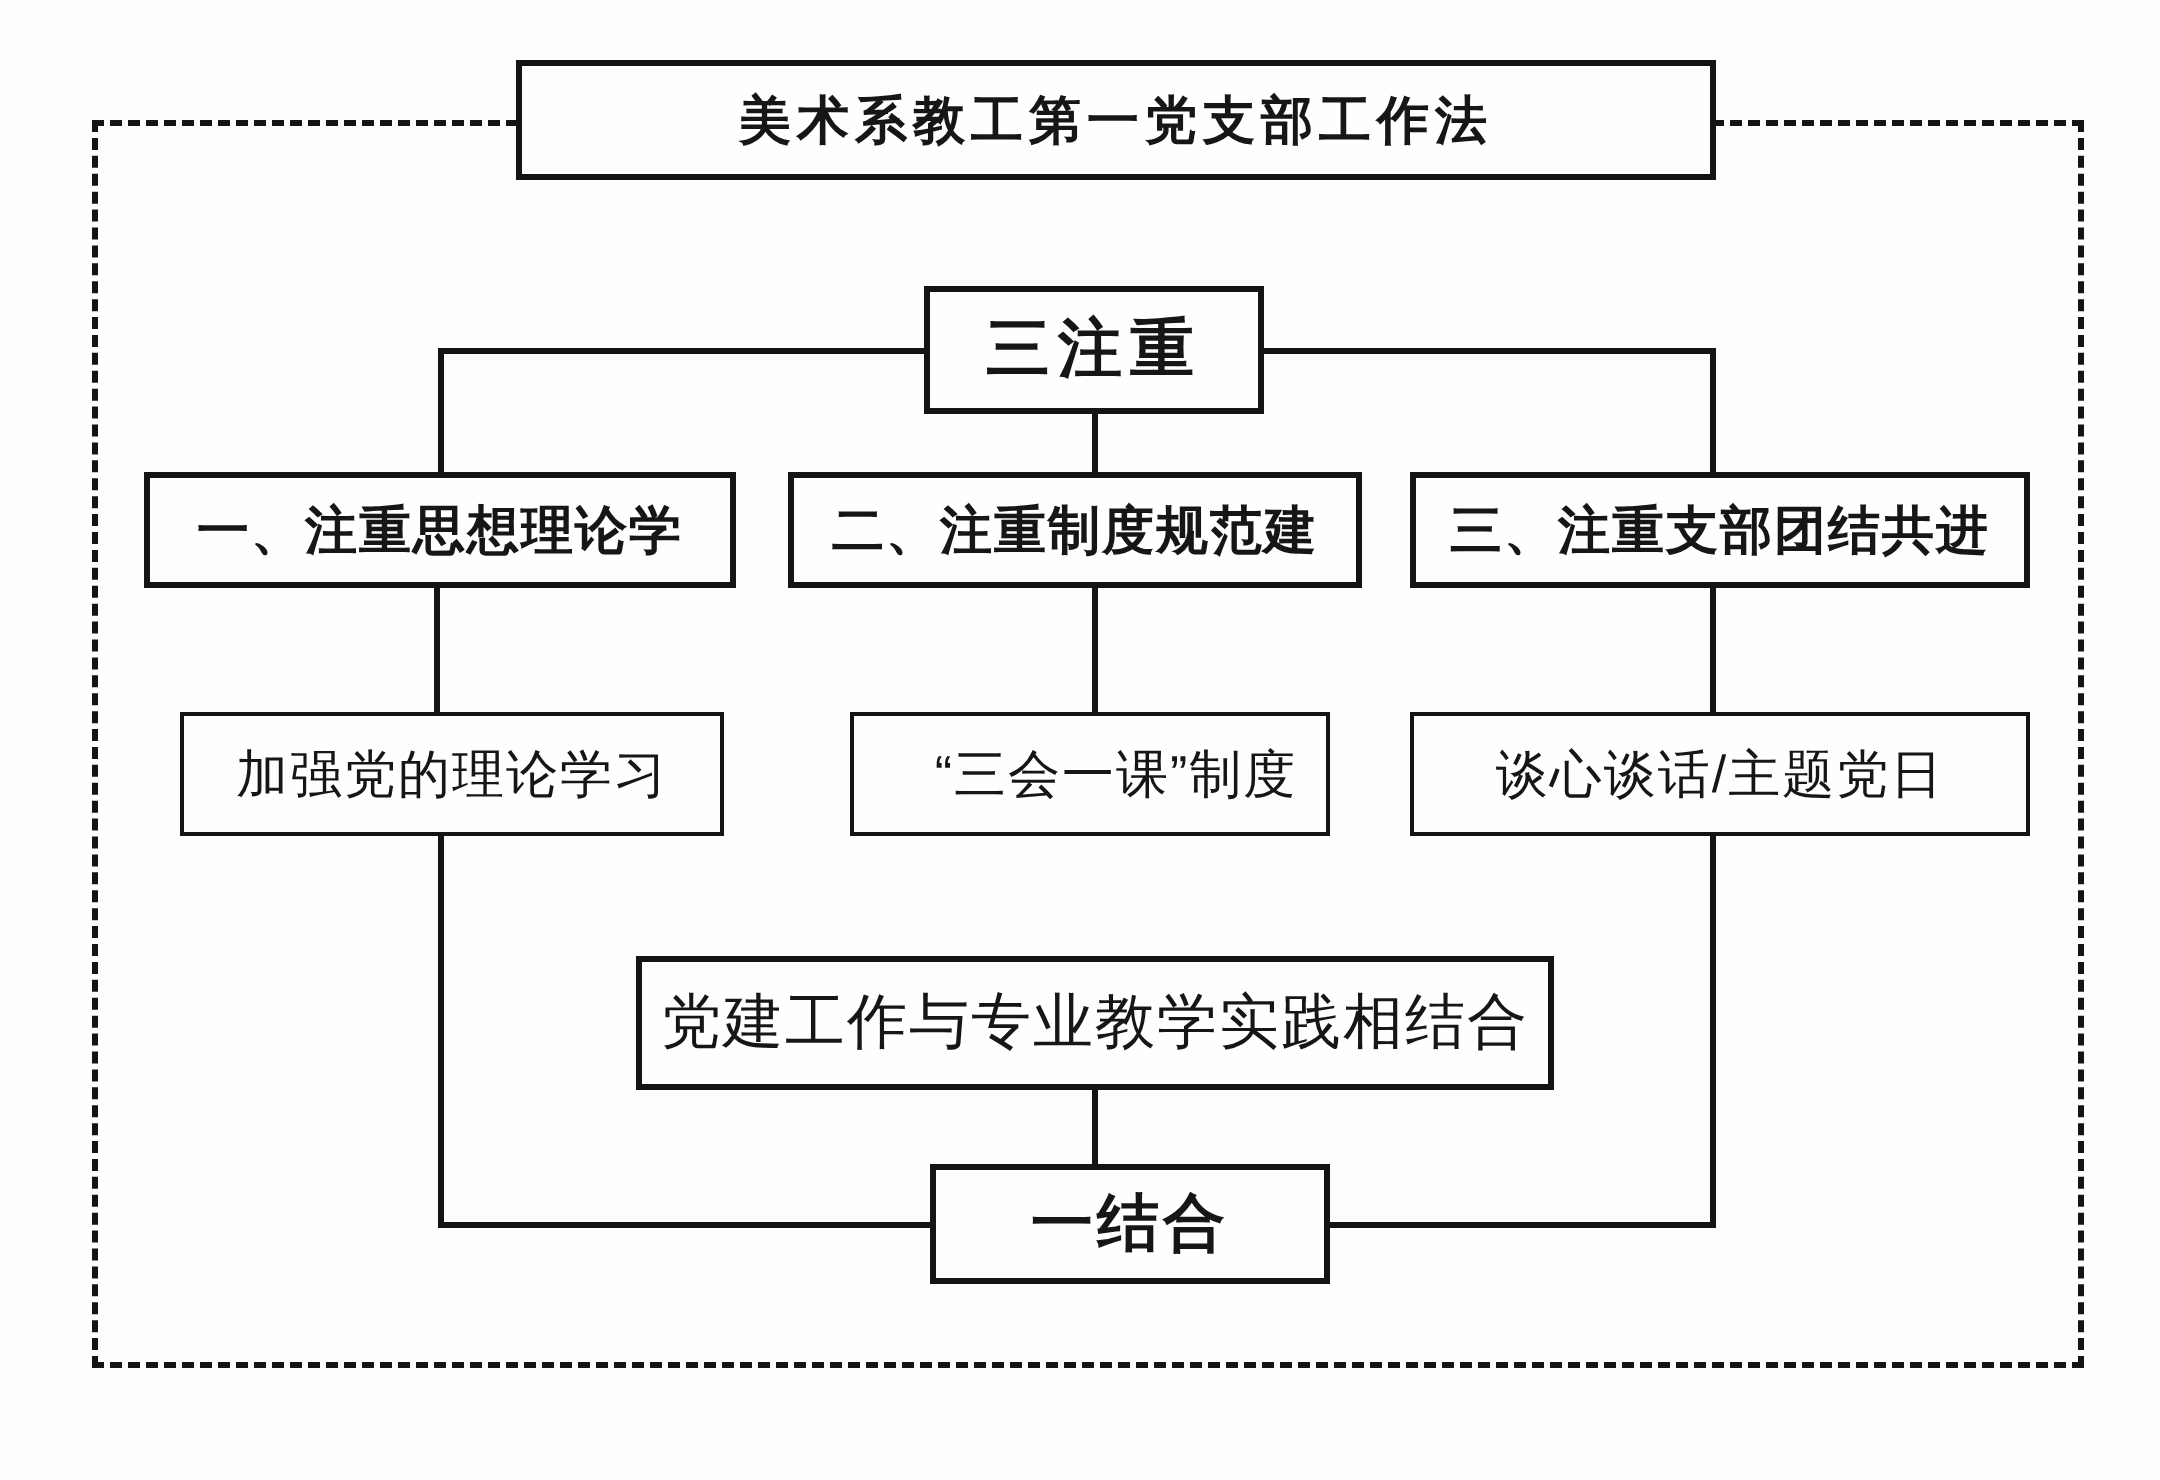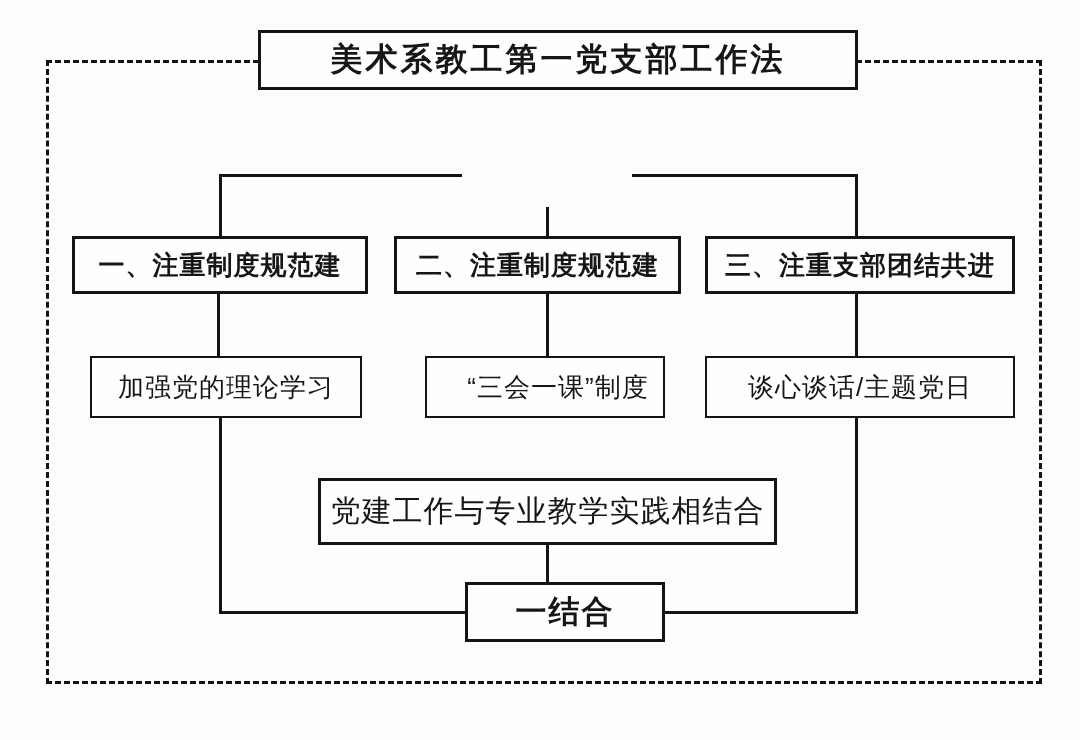--- a/index.html
+++ b/index.html
@@ -32,21 +32,21 @@
     box-sizing: border-box;
     display: flex;
     align-items: center;
     justify-content: center;
     text-align: center;
     white-space: nowrap;
   }
   .node.thin { border-width: 2.5px; }
   .title-box {
     left: 258px; top: 30px; width: 600px; height: 60px;
-    font-size: 32px; font-weight: bold; letter-spacing: 3px;
+    font-size: 26px; font-weight: bold; letter-spacing: 3px;
   }
   .top-node {
     left: 462px; top: 143px; width: 170px; height: 64px;
     font-size: 32px; font-weight: bold; letter-spacing: 4px;
   }
   .cat-node { top: 236px; height: 58px; font-size: 26px; font-weight: bold; letter-spacing: 1px; }
   .cat-1 { left: 72px;  width: 296px; }
   .cat-2 { left: 394px; width: 287px; }
   .cat-3 { left: 705px; width: 310px; }
   .measure-node { top: 356px; height: 62px; font-size: 26px; font-weight: 500; letter-spacing: 1px; }
@@ -86,22 +86,23 @@
   <div class="line v-line" style="left:855px; top:294px; height:62px;"></div>
 
   <div class="line v-line" style="left:219px; top:418px; height:196px;"></div>
   <div class="line v-line" style="left:855px; top:418px; height:196px;"></div>
   <div class="line h-line" style="left:219px; top:611px; width:246px;"></div>
   <div class="line h-line" style="left:630px; top:611px; width:228px;"></div>
   <div class="line v-line" style="left:546px; top:545px; height:37px;"></div>
 
   <div class="node title-box">美术系教工第一党支部工作法</div>
 
+  <div class="node top-node">三注重</div>
 
-  <div class="node cat-node cat-1">一、注重制度规范建</div>
+  <div class="node cat-node cat-1">一、注重思想理论学</div>
   <div class="node cat-node cat-2">二、注重制度规范建</div>
   <div class="node cat-node cat-3">三、注重支部团结共进</div>
 
   <div class="node thin measure-node measure-1">加强党的理论学习</div>
   <div class="node thin measure-node measure-2">“三会一课”制度</div>
   <div class="node thin measure-node measure-3">谈心谈话/主题党日</div>
 
   <div class="node integration-box">党建工作与专业教学实践相结合</div>
 
   <div class="node bottom-node">一结合</div>

